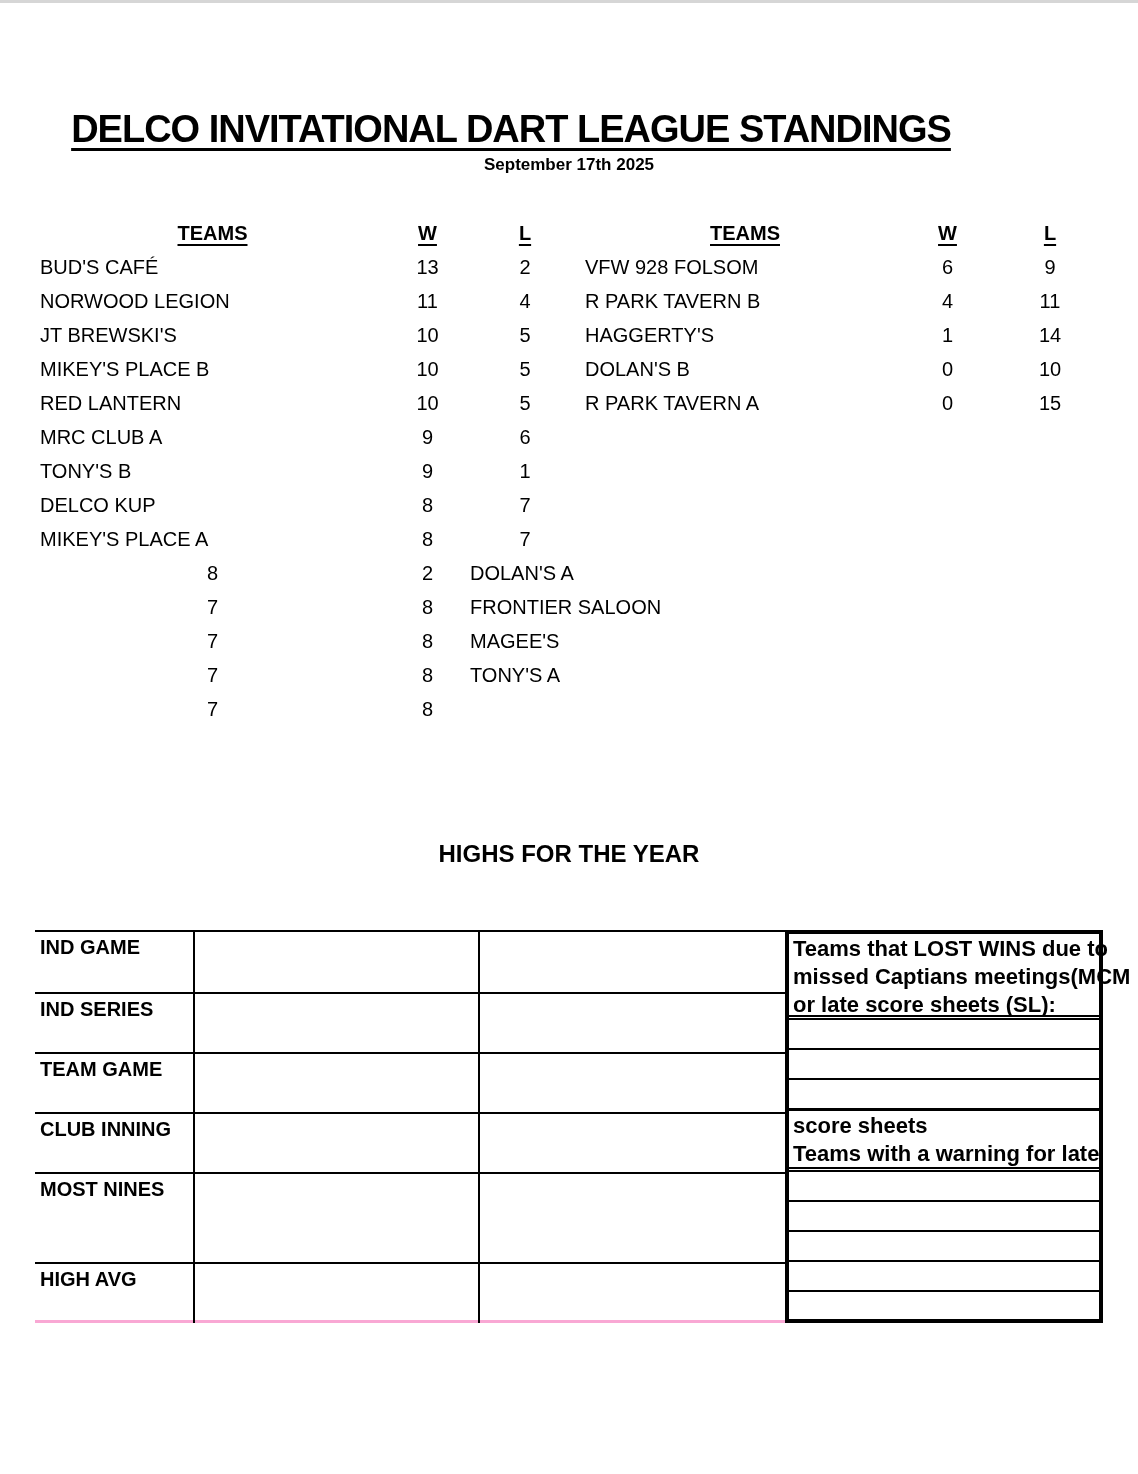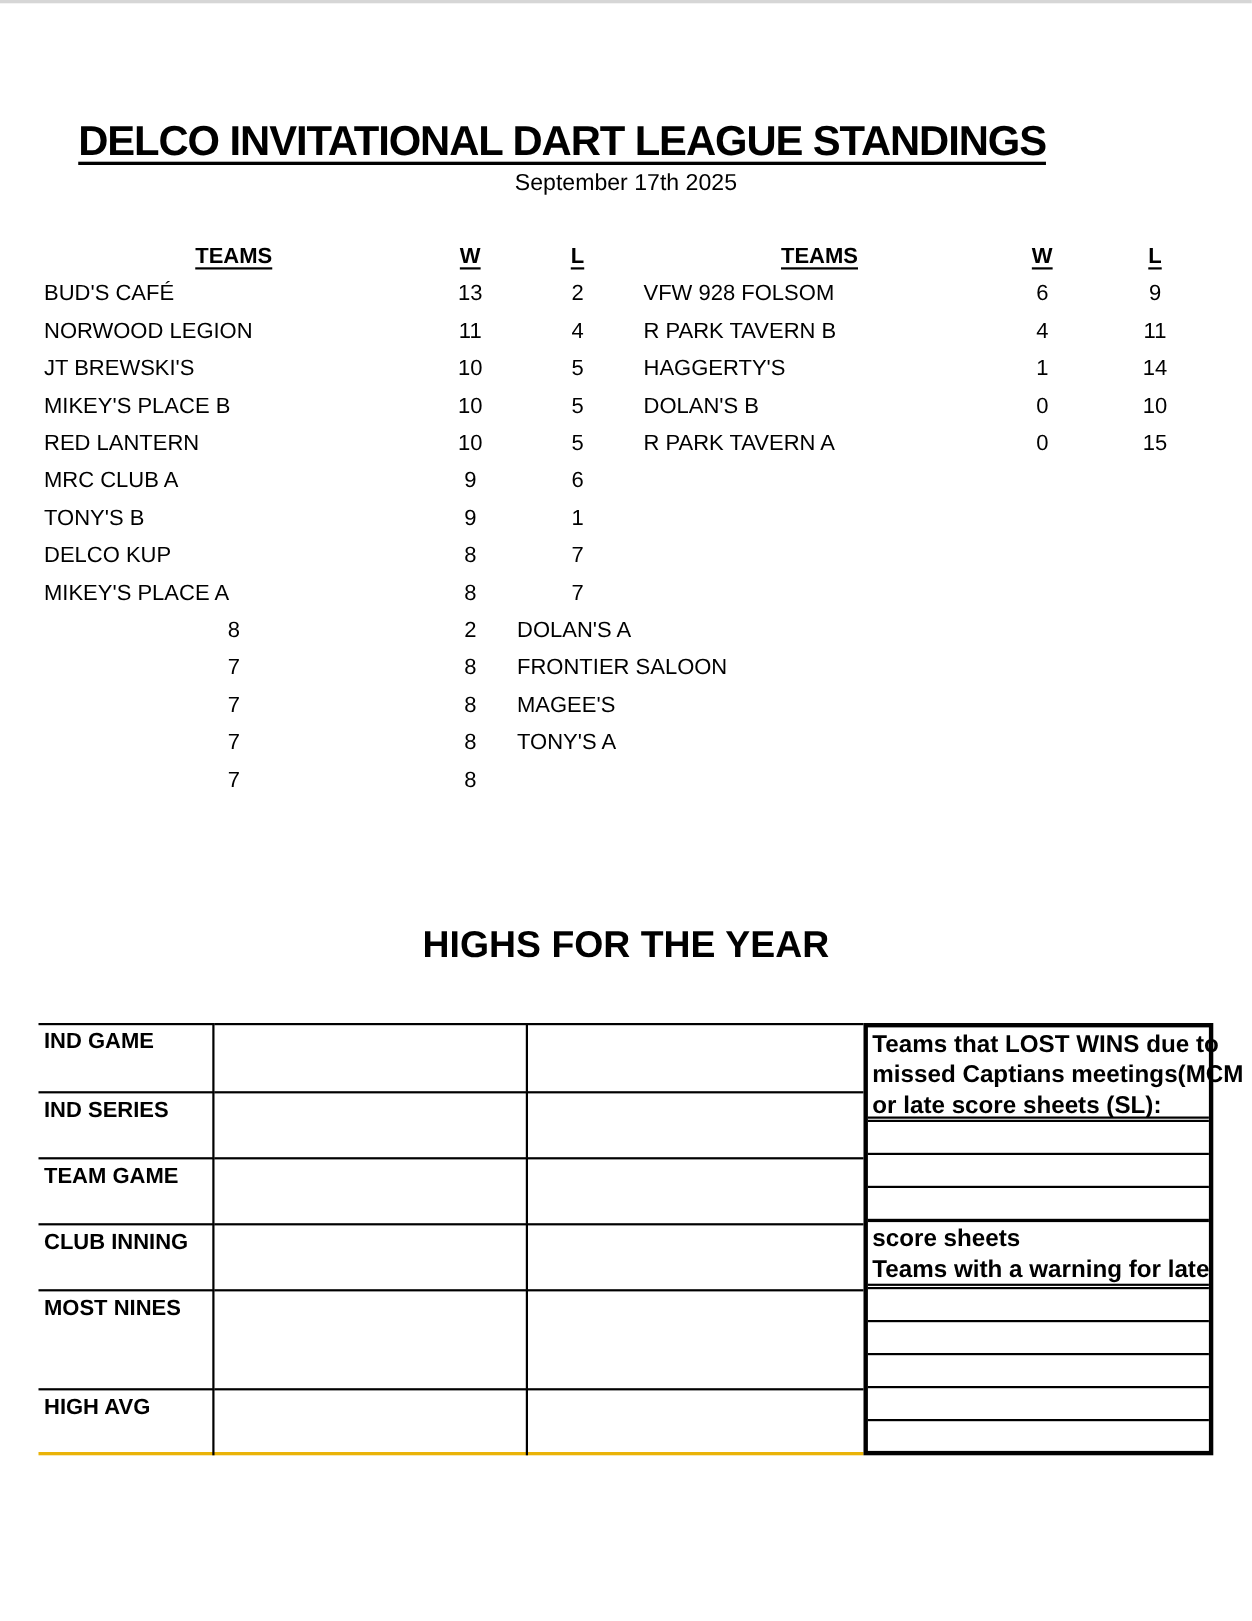--- a/index.html
+++ b/index.html
@@ -18,50 +18,50 @@
     text-align: center; font-size: 38px; font-weight: bold; margin: 0;
     letter-spacing: -1px;
   }
   .title .u-title {
     text-decoration: underline;
     text-decoration-thickness: 3px;
     text-underline-offset: 6px;
   }
   .subtitle {
     position: absolute; top: 155px; left: 0; width: 1138px;
-    text-align: center; font-size: 21px; font-weight: normal;
+    text-align: center; font-size: 17px; font-weight: bold;
   }
   
   .standings {
     position: absolute; top: 216px;
     display: grid; grid-auto-rows: 34px;
     font-size: 20px; line-height: 34px; white-space: nowrap;
   }
   #standings-left  { left: 40px;  grid-template-columns: 345px 85px 110px; }
   #standings-right { left: 585px; grid-template-columns: 320px 85px 120px; }
   .standings .hdr { font-weight: bold; text-align: center; }
   .standings .u {
     text-decoration: underline;
     text-decoration-thickness: 2px;
     text-underline-offset: 4px;
   }
   .standings .team { text-align: left; }
   .standings .num  { text-align: center; }
   
   .highs-heading {
     position: absolute; top: 840px; left: 0; width: 1138px;
-    text-align: center; font-size: 34px; font-weight: bold;
+    text-align: center; font-size: 24px; font-weight: bold;
   }
   #highs-table {
     position: absolute; left: 35px; top: 930px;
     width: 750px; height: 393px; box-sizing: border-box;
     display: grid;
     grid-template-columns: 160px 285px 305px;
     grid-template-rows: 62px 60px 60px 60px 90px 61px;
-    border-bottom: 3px solid #eab308;
+    border-bottom: 3px solid #f9a8d4;
   }
   .h-cell { border-top: 2px solid #000; box-sizing: border-box; }
   .h-label {
     border-right: 2px solid #000;
     font-size: 20px; font-weight: bold; padding: 4px 0 0 5px;
   }
   .h-mid { border-right: 2px solid #000; }
   
   #penalty-box {
     position: absolute; left: 785px; top: 930px;

